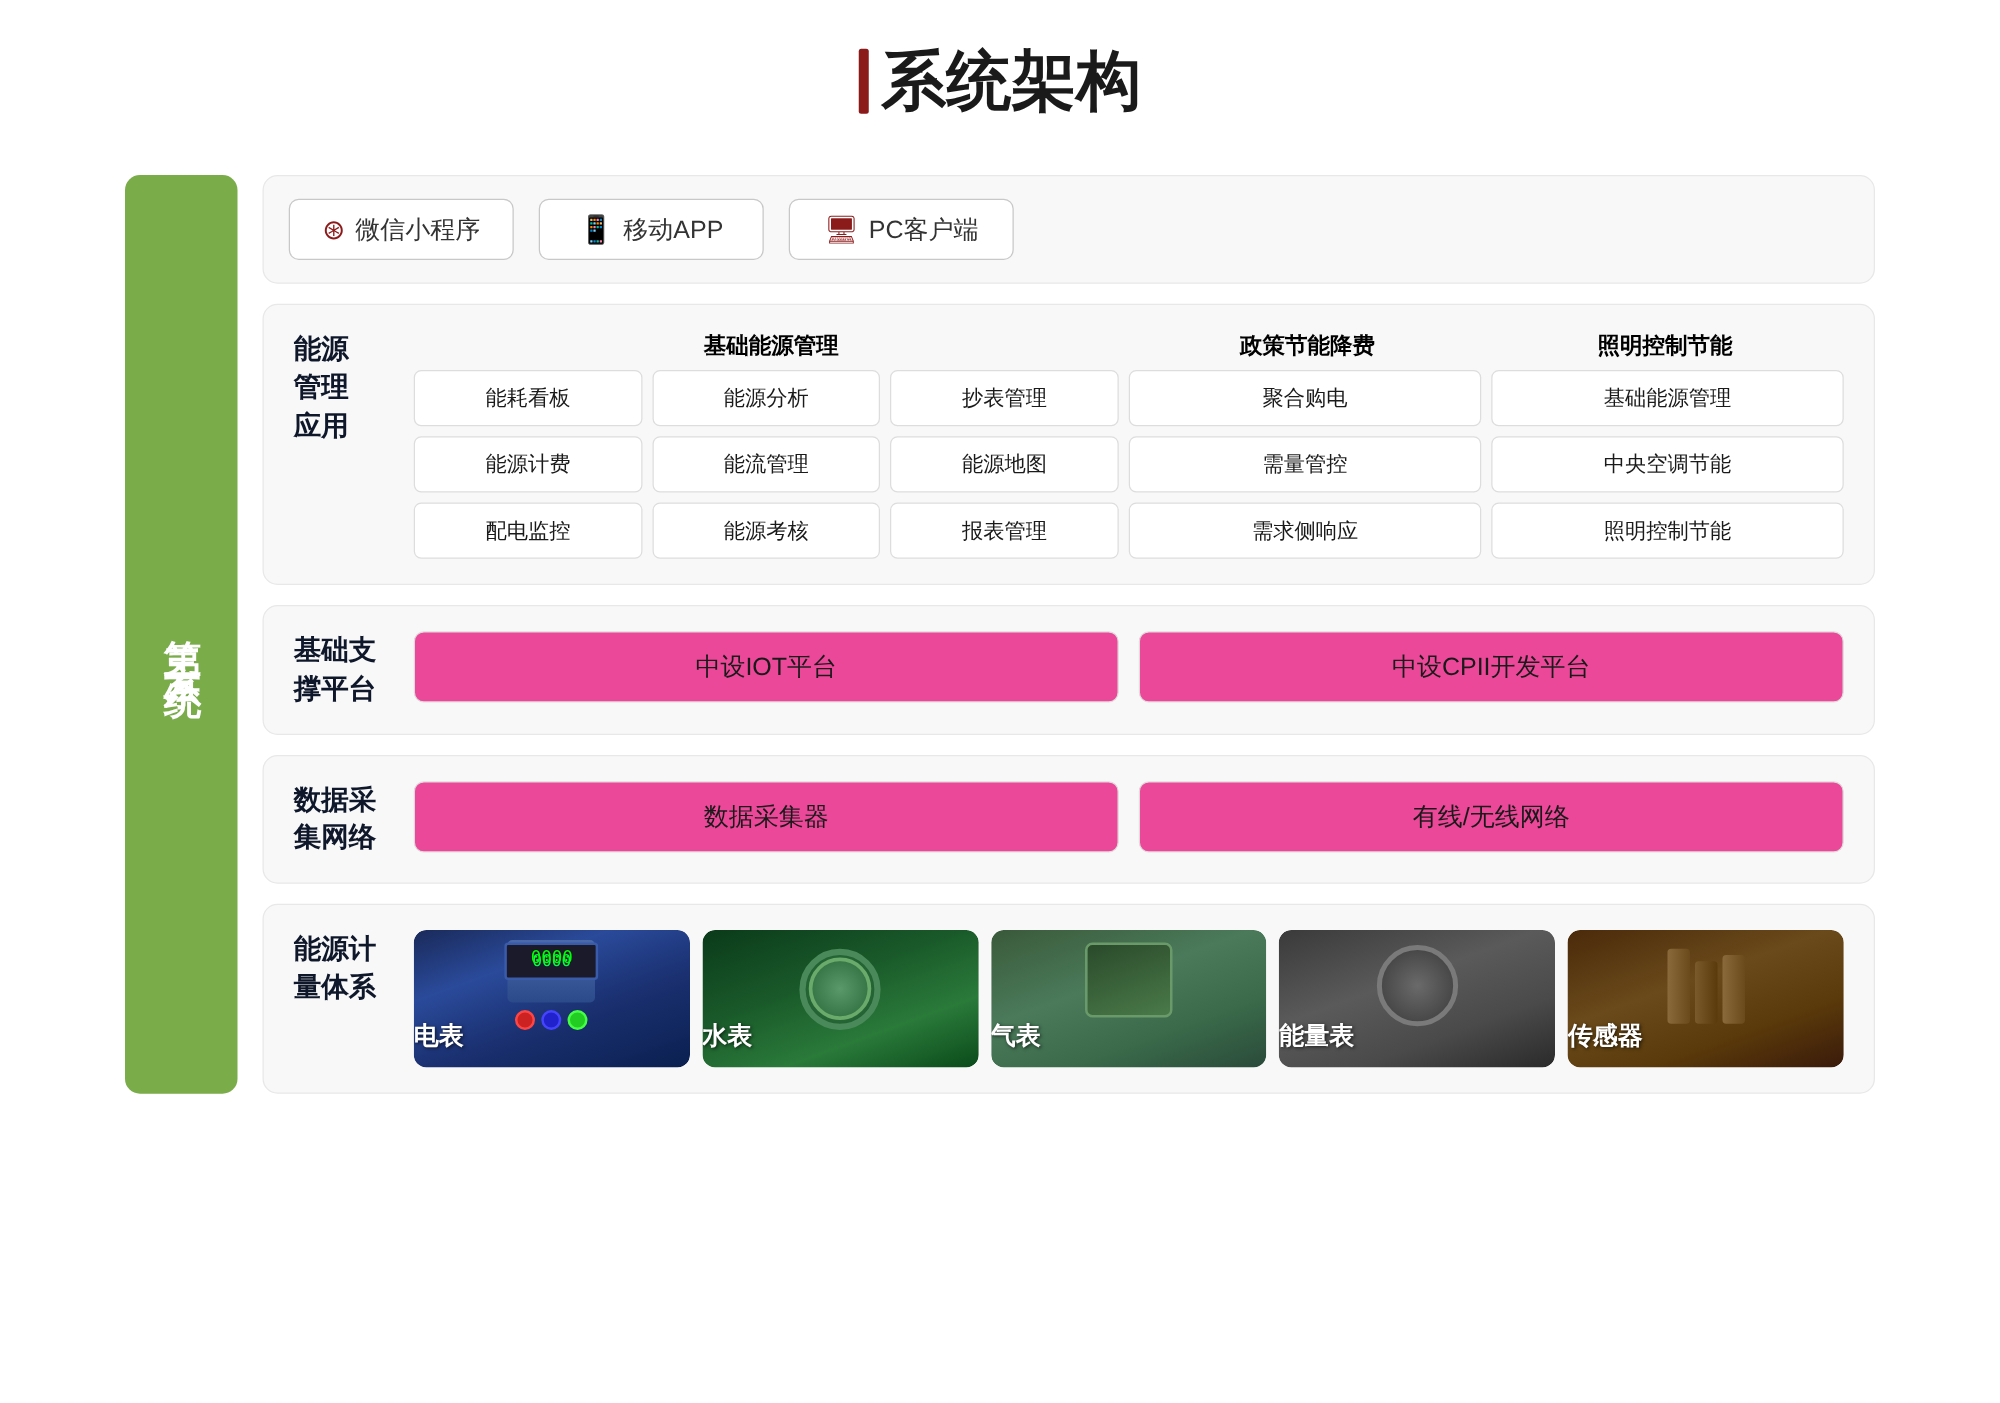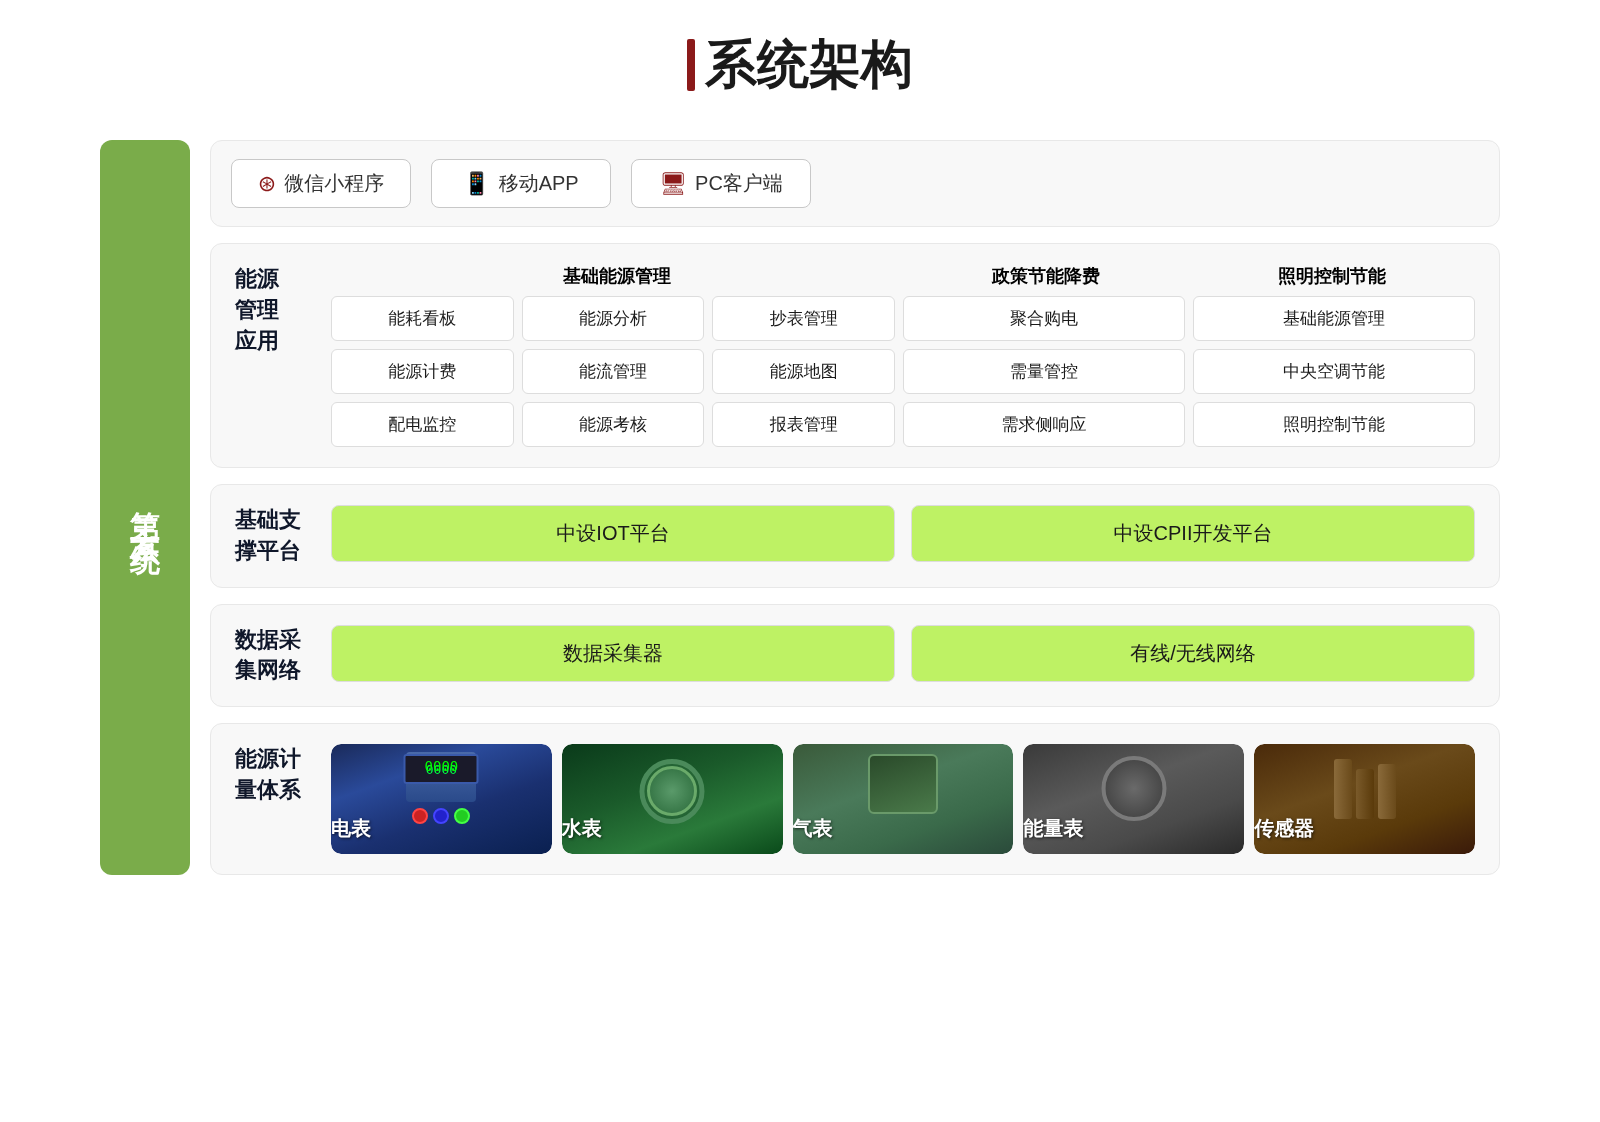--- a/index.html
+++ b/index.html
@@ -144,21 +144,21 @@
     }
 
     
     .platform-content {
       display: flex;
       gap: 16px;
       flex: 1;
     }
     .platform-box {
       flex: 1;
-      background: #bef264;
+      background: #ec4899;
       border: 1px solid #ddd;
       border-radius: 8px;
       padding: 14px 20px;
       font-size: 20px;
       color: #1a1a1a;
       text-align: center;
       display: flex;
       align-items: center;
       justify-content: center;
     }

